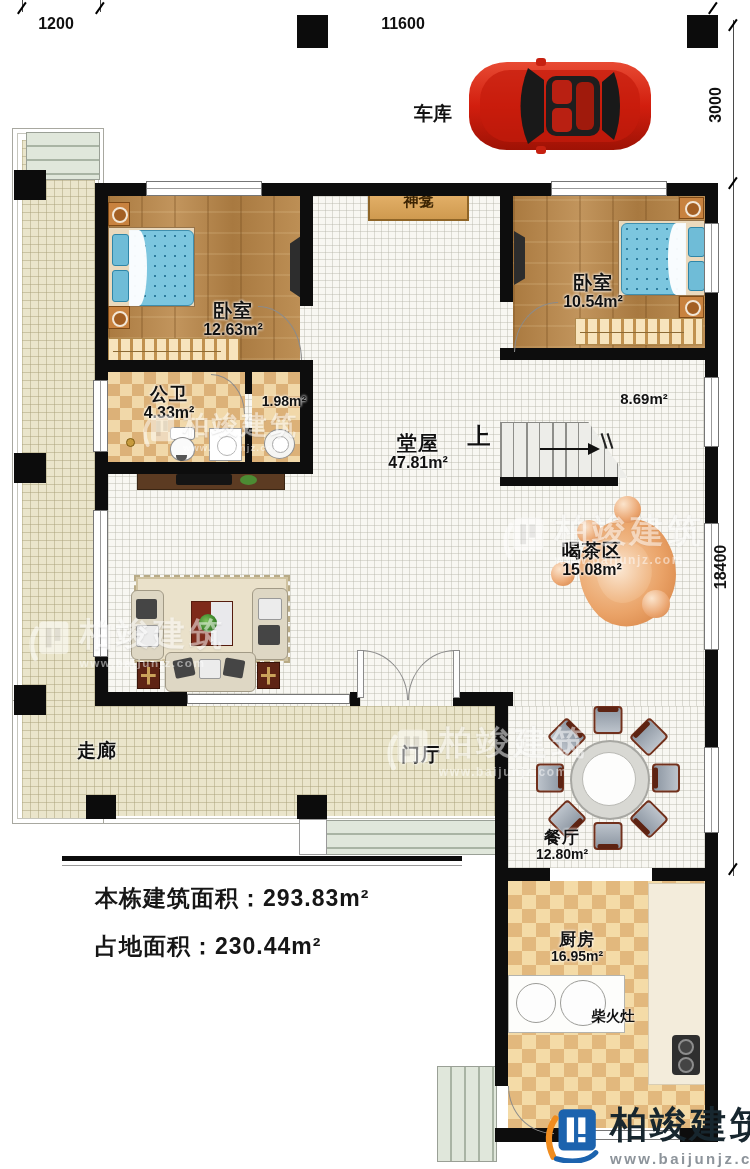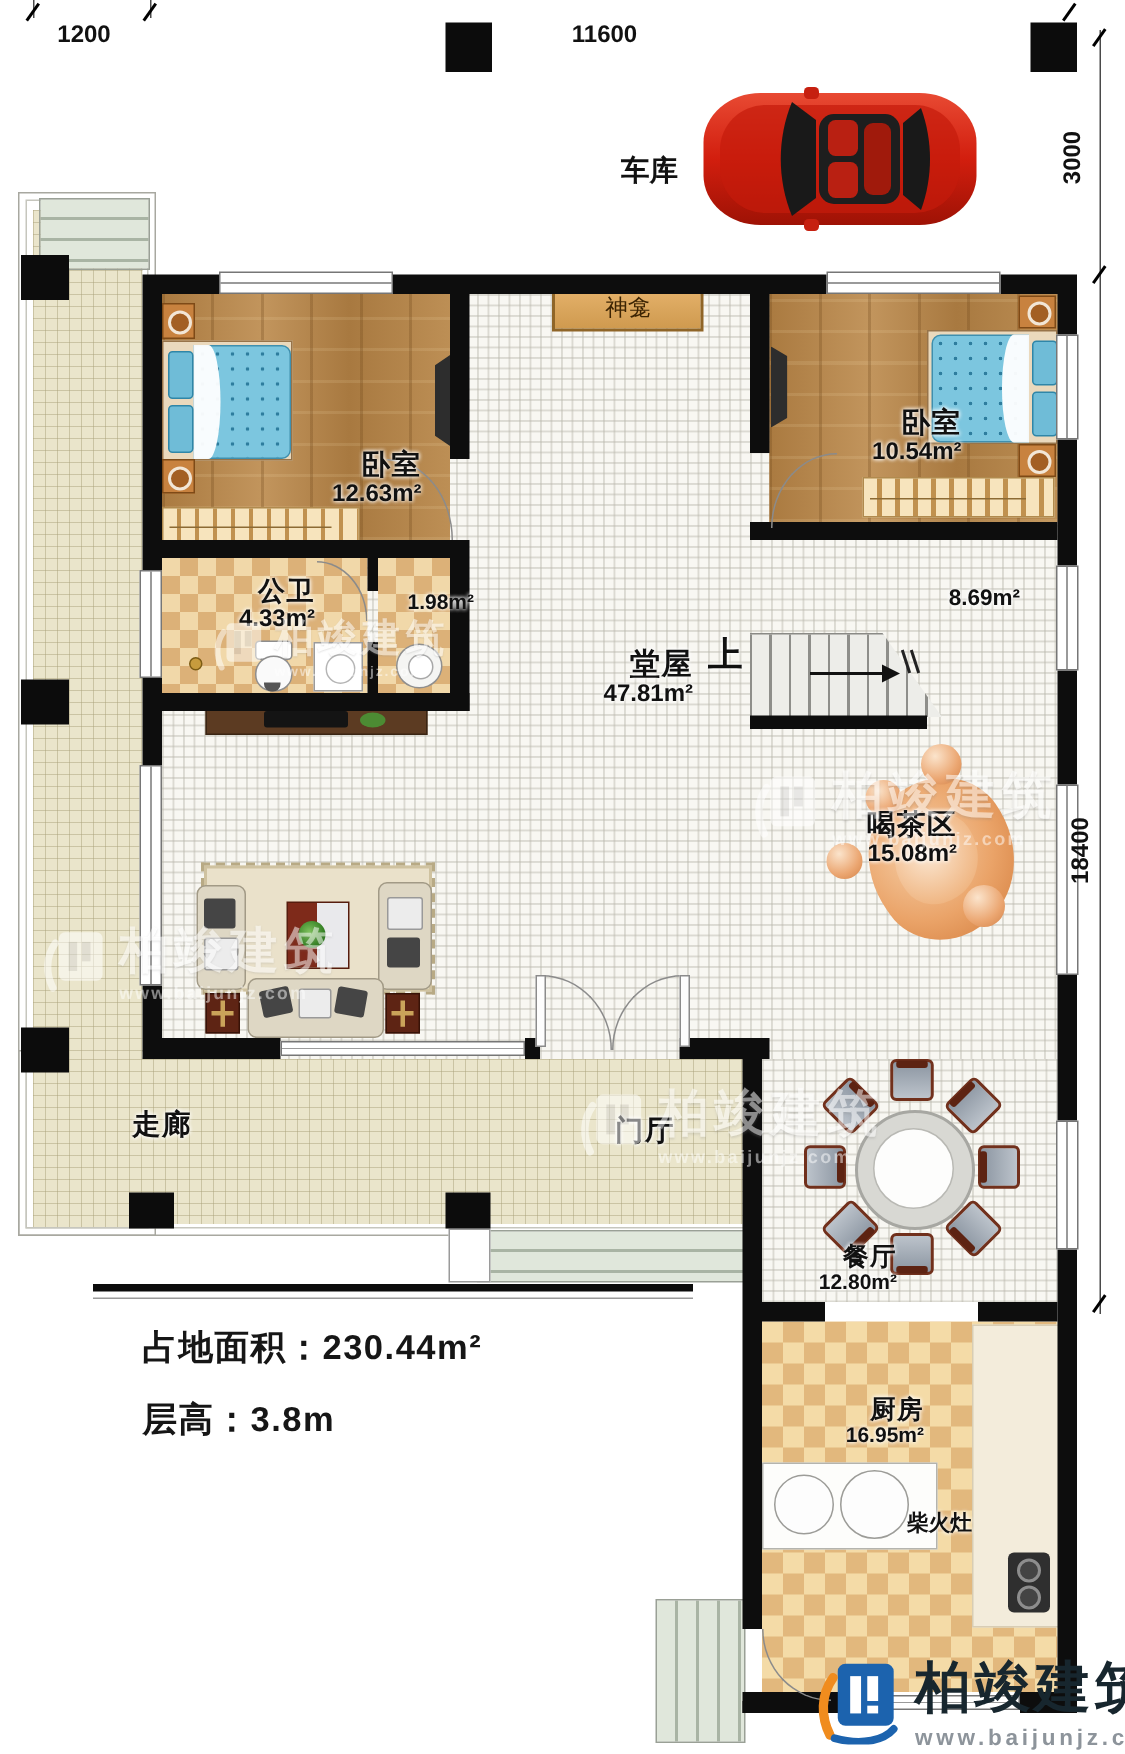--- a/index.html
+++ b/index.html
@@ -27,21 +27,21 @@
   .steps{position:absolute;border:1px solid #9aa096;z-index:4}
   .steps.hor{background:repeating-linear-gradient(to bottom,#e0e7db 0 12px,#a9b4a4 12px 14px)}
   .steps.ver{background:repeating-linear-gradient(to right,#e0e7db 0 12px,#a9b4a4 12px 14px)}
   
   .arc{position:absolute;z-index:33;box-sizing:border-box}
   .arc.tr{border-top:1px solid #8b8b8b;border-right:1px solid #8b8b8b;border-radius:0 100% 0 0}
   .arc.tl{border-top:1px solid #8b8b8b;border-left:1px solid #8b8b8b;border-radius:100% 0 0 0}
   .arc.bl{border-bottom:1px solid #8b8b8b;border-left:1px solid #8b8b8b;border-radius:0 0 0 100%}
   .leaf{position:absolute;background:#fdfdfd;border:1px solid #8b8b8b;z-index:33}
   
-  .rlabel{position:absolute;text-align:right;font-weight:bold;line-height:1.12;z-index:50;
+  .rlabel{position:absolute;text-align:center;font-weight:bold;line-height:1.12;z-index:50;
           text-shadow:0 0 3px #fff,0 0 3px #fff}
   .rlabel .nm{font-size:19px;letter-spacing:1px}
   .rlabel .ar{font-size:16px}
   .dimtxt{position:absolute;font-weight:bold;font-size:16px;z-index:50;text-align:center}
   .dline{position:absolute;background:#4a4a4a;z-index:5}
   .tick{position:absolute;width:14px;height:2.4px;background:#000;transform:rotate(-55deg);z-index:6}
   
   .fur{position:absolute;z-index:10;box-sizing:border-box}
   .bedframe{background:#ead9bd;border:1px solid #97motion744a;border:1px solid #97744a}
   .duvet{position:absolute;background-color:#7cc6df;background-image:radial-gradient(#2e7d9e 1px,transparent 1.4px);background-size:10px 10px;border:1px solid #3f8fae;box-sizing:border-box}
@@ -79,21 +79,21 @@
      border-top:1px solid #8a8a86;clip-path:polygon(0 0,69% 0,100% 100%,0 100%);z-index:9}
   .potc{position:absolute;border-radius:50%;background:#fdfdfd;border:1.5px solid #9c9c98;z-index:11}
   
   .wm{position:absolute;display:flex;align-items:center;gap:8px;z-index:60;opacity:.55;transform-origin:left top;pointer-events:none}
   .wm .t1{font-size:42px;font-weight:bold;color:rgba(255,255,255,.95);letter-spacing:5px;text-shadow:0 1px 2px rgba(130,130,130,.4);white-space:nowrap}
   .wm .t2{font-size:15px;font-weight:bold;color:rgba(255,255,255,.9);letter-spacing:2px;white-space:nowrap}
   .brandfoot{position:absolute;display:flex;align-items:center;gap:8px;z-index:70}
   .brandfoot .t1{font-size:37px;font-weight:bold;color:#17262e;letter-spacing:3px;white-space:nowrap}
   .brandfoot .t2{font-size:15px;font-weight:bold;color:#8d949b;letter-spacing:2.5px;white-space:nowrap}
   .shrine{position:absolute;background:linear-gradient(#e5b26b,#cf9a4f);border:2px solid #8f6527;z-index:12;
-     display:flex;align-items:center;justify-content:center;font-weight:normal;font-size:15px;color:#3c2403}
+     display:flex;align-items:flex-start;justify-content:center;font-weight:bold;font-size:15px;color:#3c2403}
   .title-wrap{position:absolute;z-index:50}
   .title-row{display:flex;align-items:baseline;gap:22px}
   .title-main{font-size:42px;font-weight:bold;letter-spacing:3px;color:#0c0c0c}
   .title-scale{font-size:38px;color:#1a1a1a}
   .title-ul{height:5px;background:#0c0c0c;margin-top:4px}
   .title-ul2{height:1px;background:#9a9a9a;margin-top:4px}
   .trow{font-size:23px;font-weight:bold;color:#161616;margin-top:17px;letter-spacing:1px}
   .stove-dark{position:absolute;background:#2f2f2f;border-radius:4px;z-index:11}
   .stove-dark i{position:absolute;width:12px;height:12px;border:2px solid #8d8d8d;border-radius:50%;background:#444}
 </style>
@@ -393,22 +393,22 @@
     <div class="t2">www.baijunjz.com</div>
       </div>
   </div>
 
   <div class="title-wrap" style="left:62px;top:852px;width:400px">
     <div class="title-row">
     </div>
     <div class="title-ul"></div>
     <div class="title-ul2"></div>
     <div style="padding-left:33px">
+      <div class="trow">本栋建筑面积：293.83m²</div>
       <div class="trow">占地面积：230.44m²</div>
-      <div class="trow">层高：3.8m</div>
     </div>
   </div>
 
   <div class="brandfoot" style="left:544px;top:1100px">
     <svg width="58" height="58" viewBox="0 0 56 56">
       <rect x="14" y="4" width="36" height="40" rx="5" fill="#1c63ae"></rect>
       <rect x="22" y="12" width="7" height="24" fill="#fff"></rect>
       <rect x="33" y="12" width="7" height="16" fill="#fff"></rect>
       <rect x="33" y="31" width="7" height="5" fill="#fff"></rect>
       <path d="M9 50 C3 38 3 24 11 13" stroke="#f08c1e" stroke-width="6" fill="none" stroke-linecap="round"></path>

